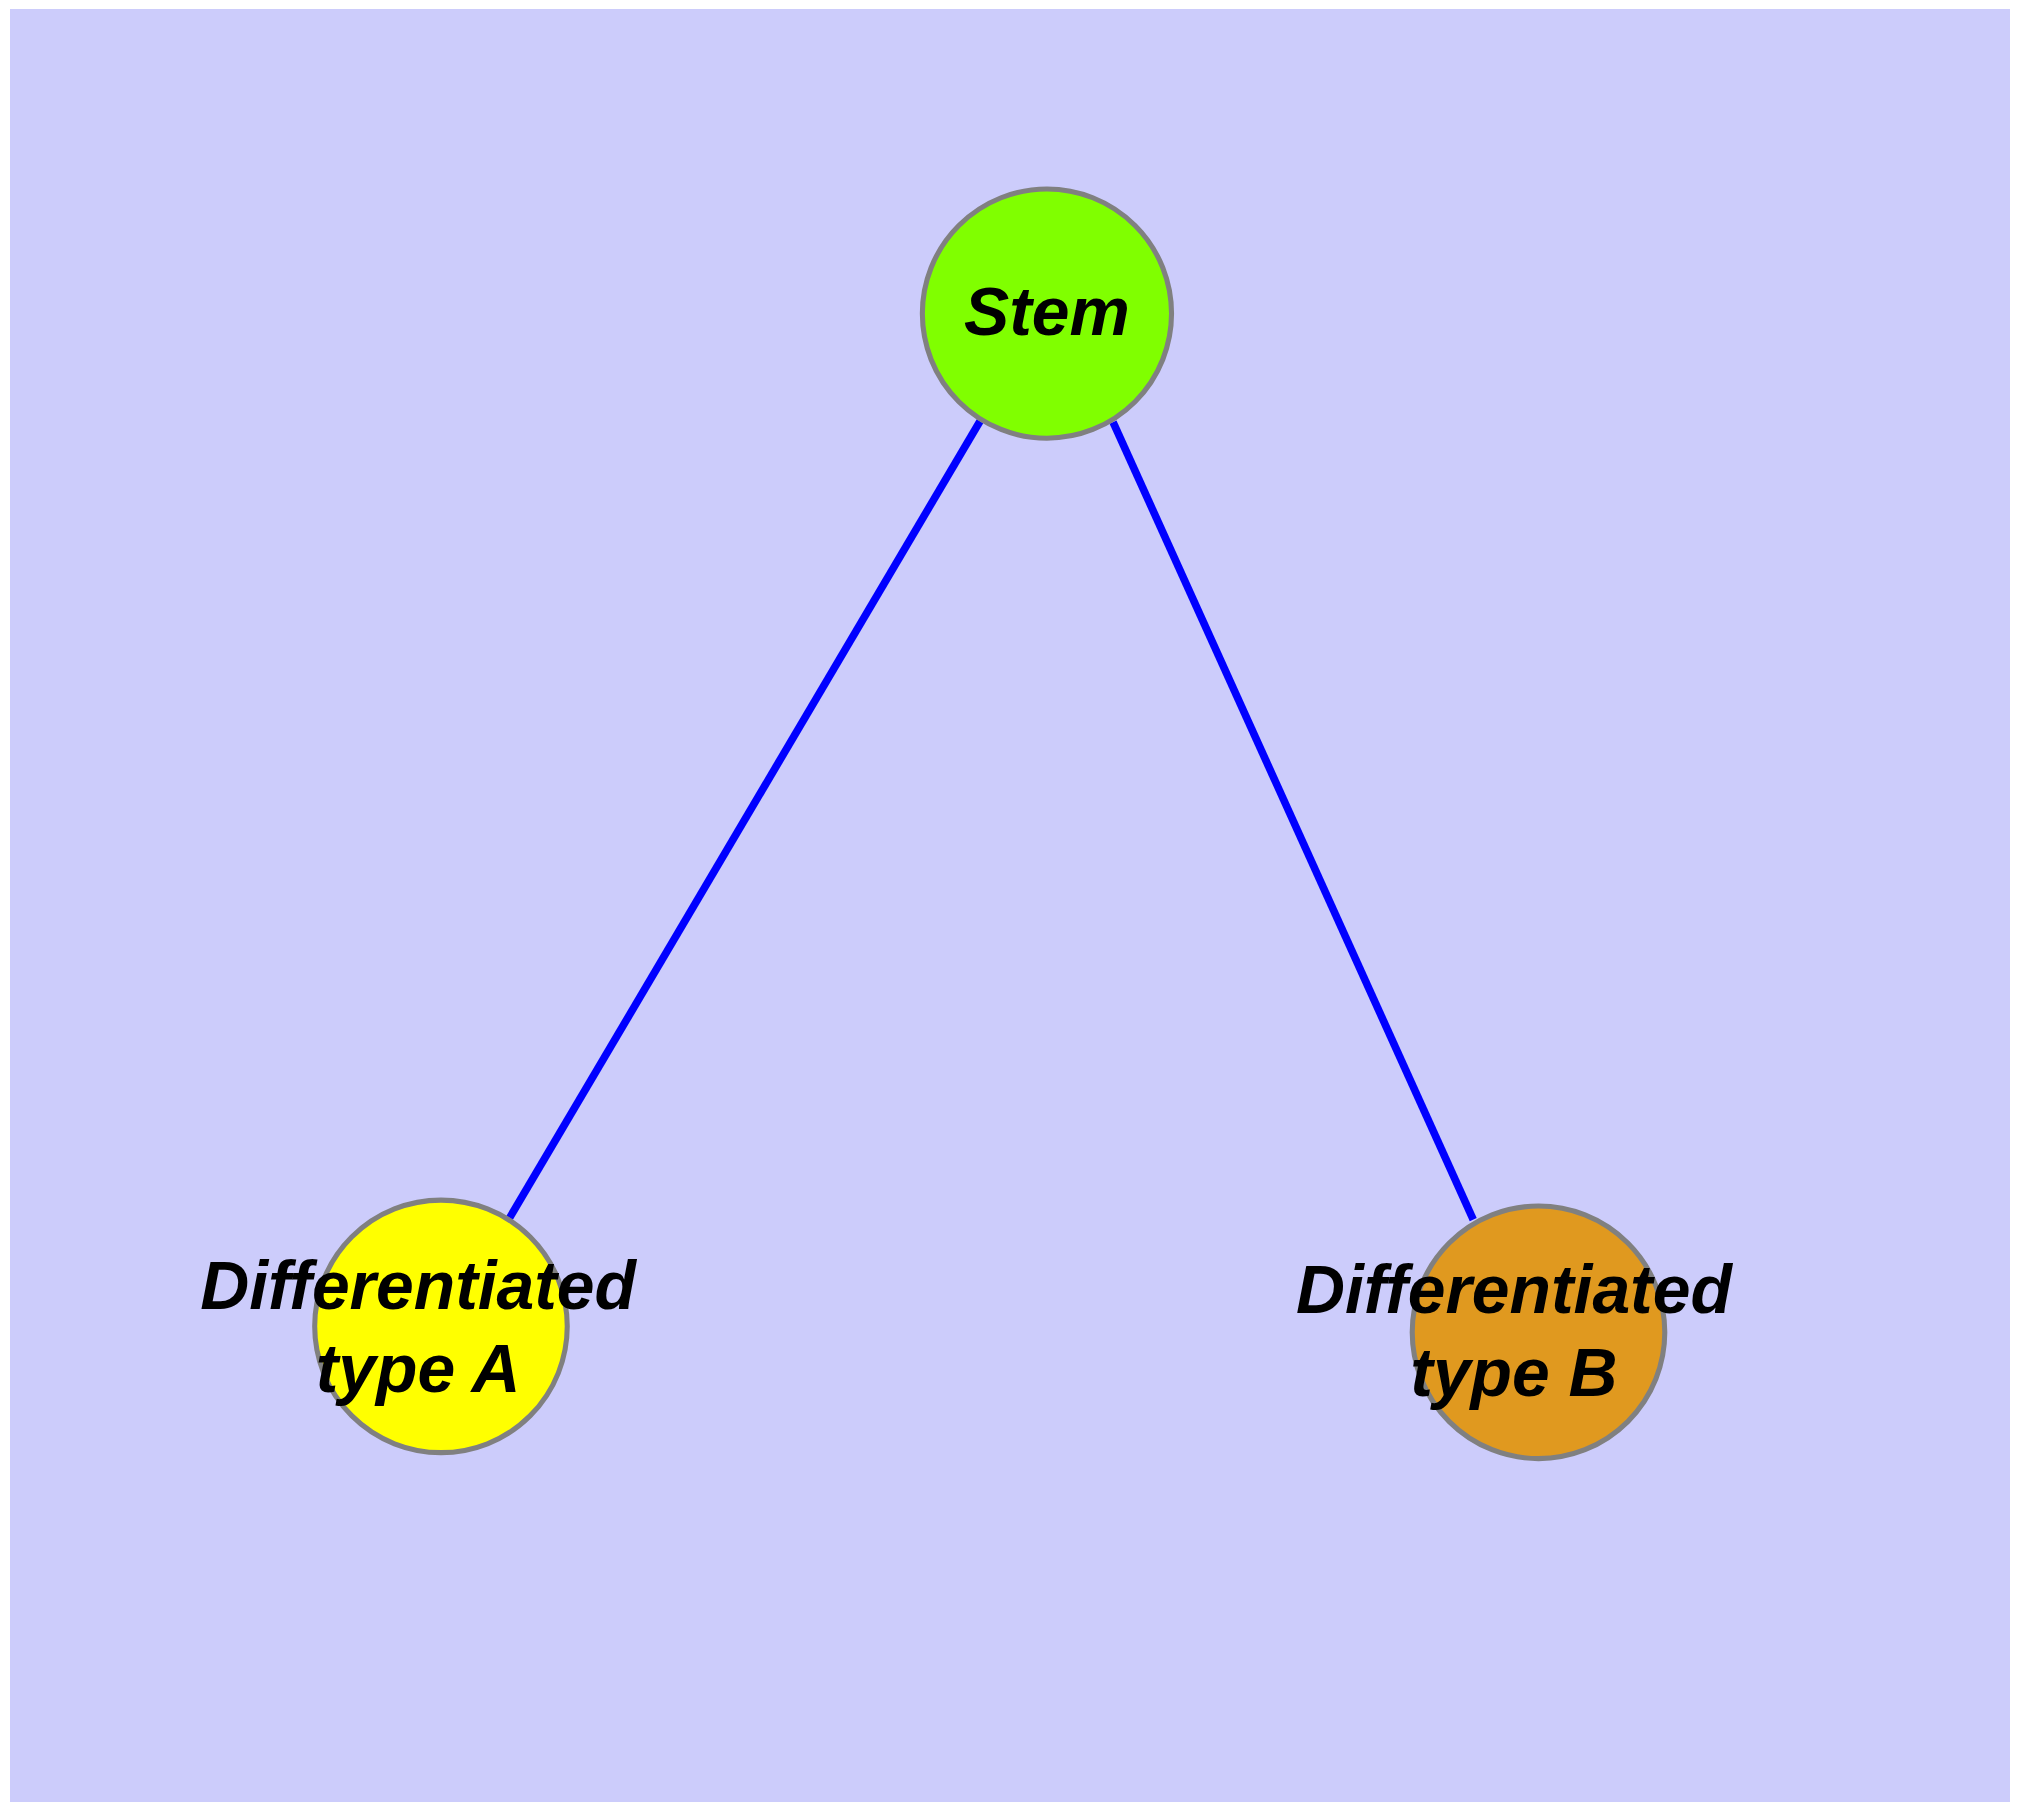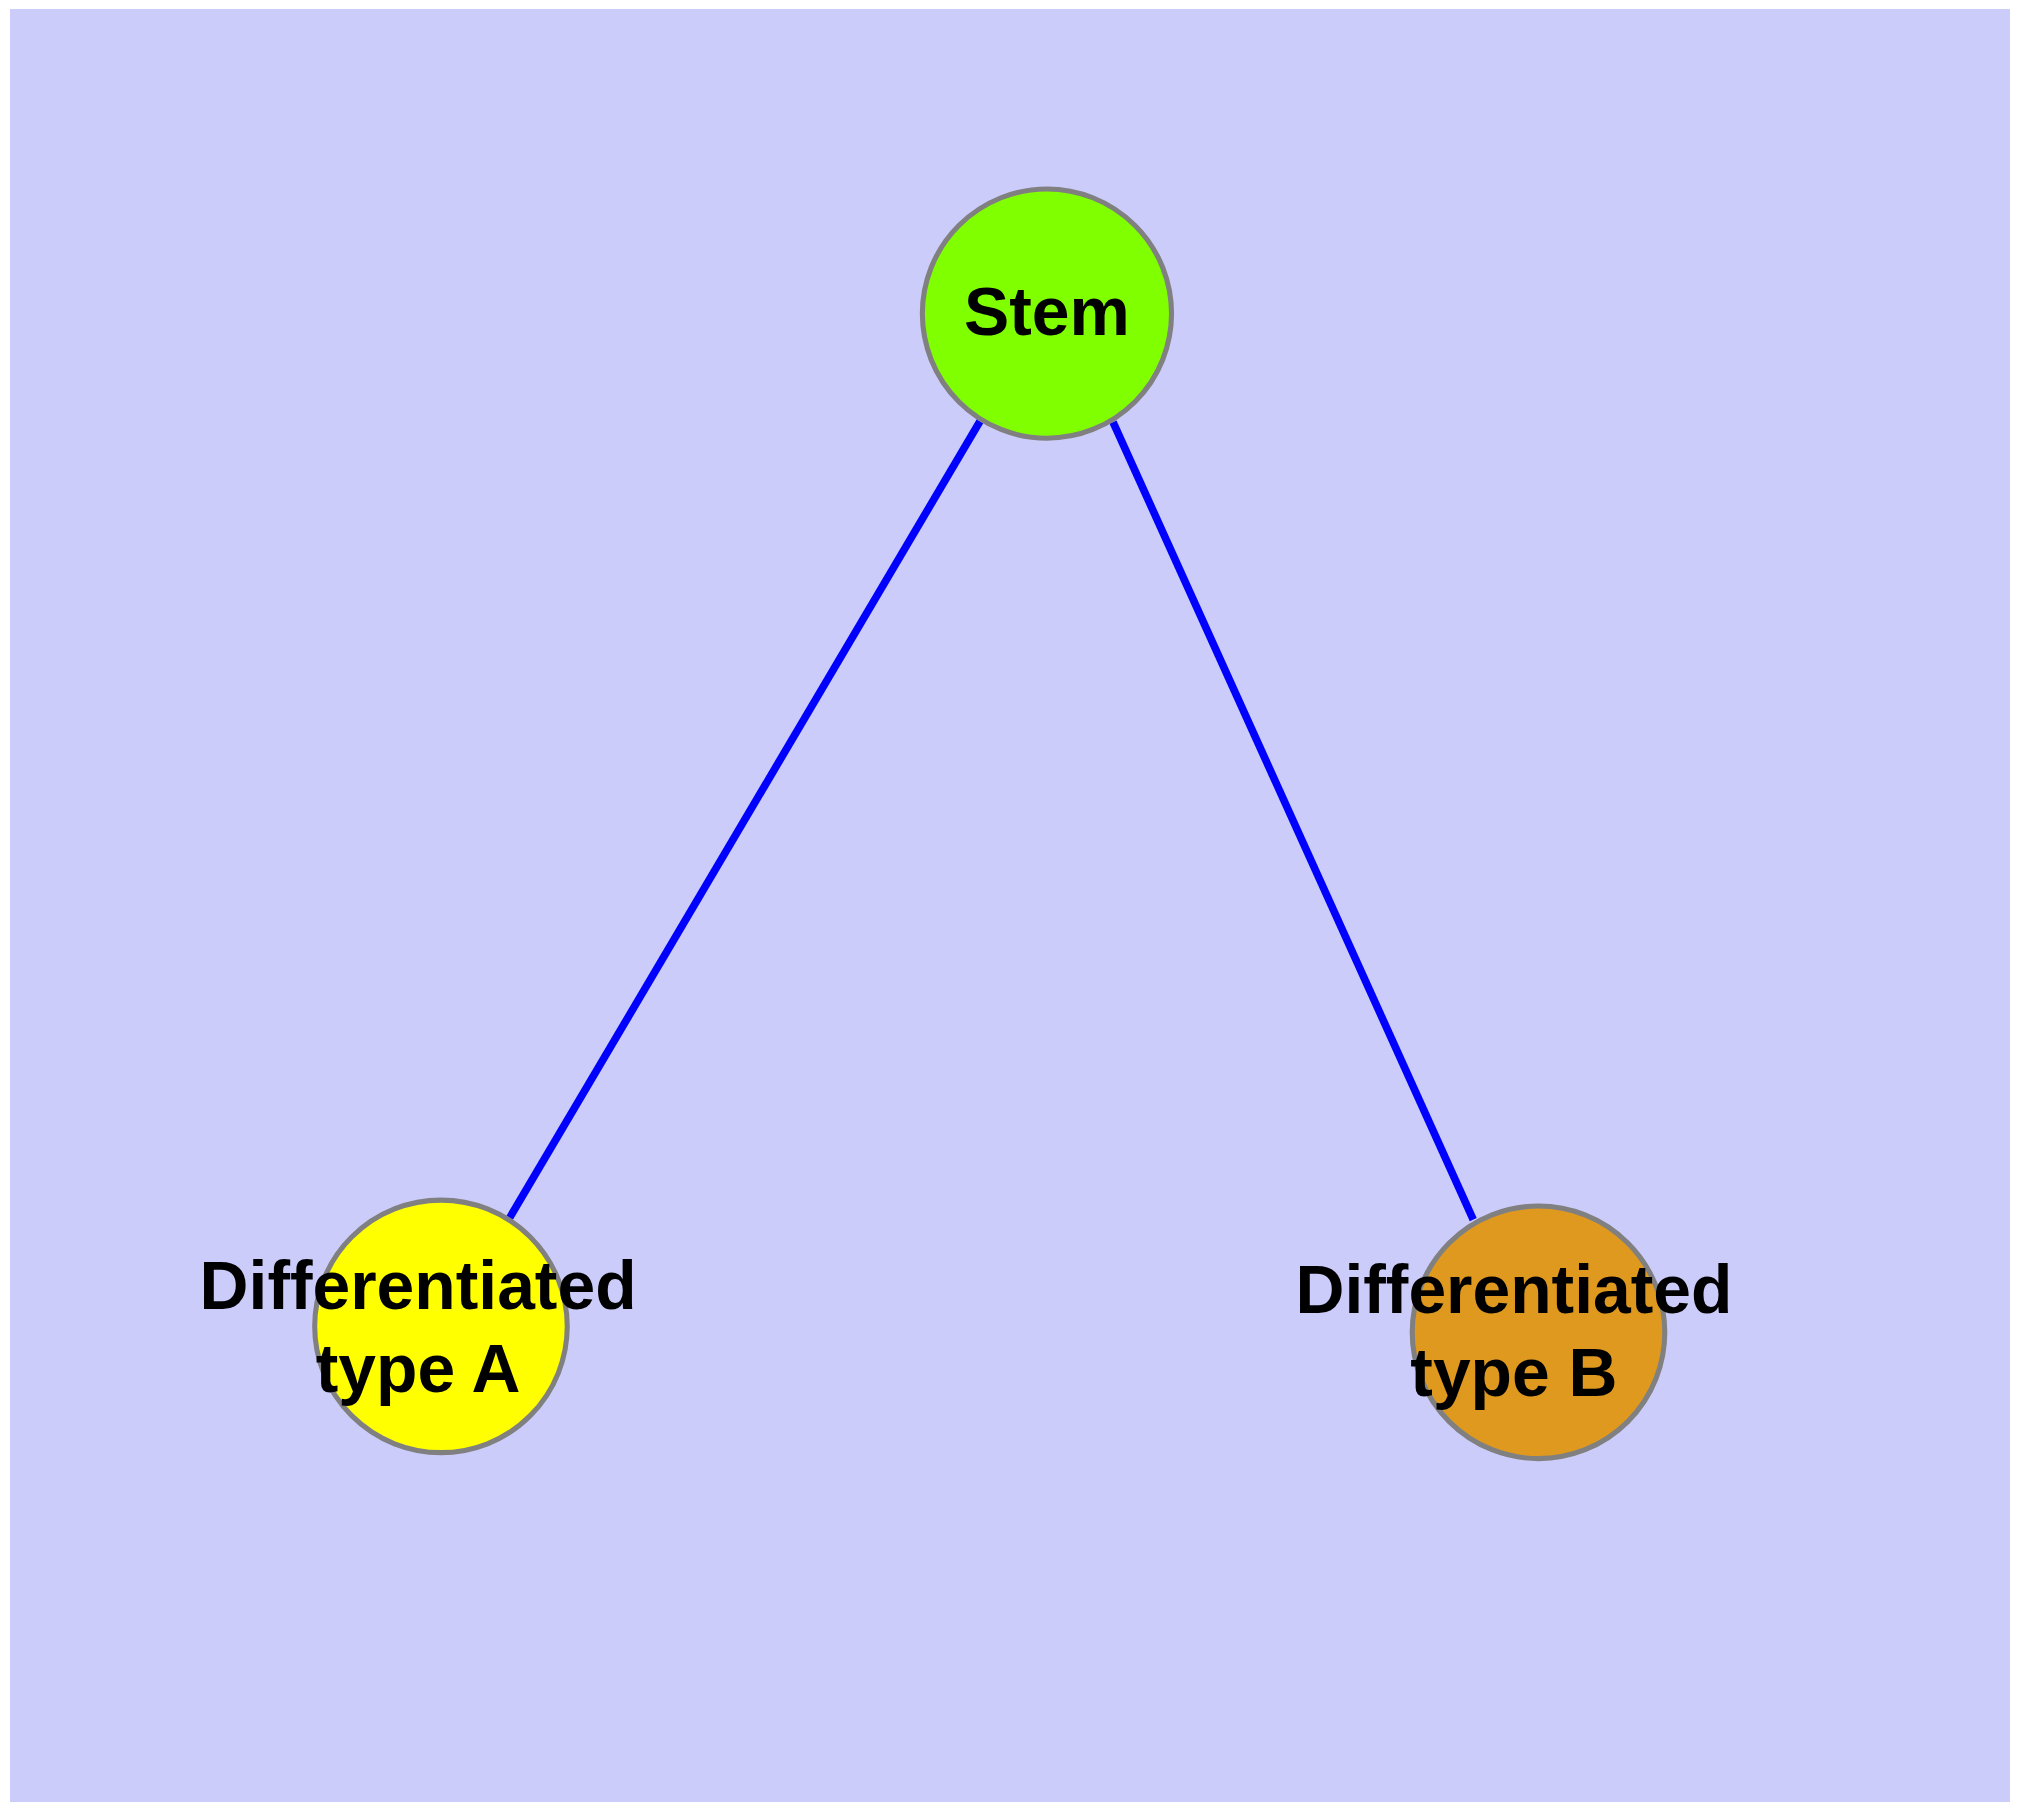--- a/index.html
+++ b/index.html
@@ -7,20 +7,21 @@
     padding: 0;
     background: #ffffff;
   }
   #canvas {
     position: relative;
     width: 2021px;
     height: 1812px;
     background: #ffffff;
     overflow: hidden;
     font-family: "Liberation Sans", sans-serif;
+    font-style: italic;
   }
   #plot-area {
     position: absolute;
     left: 10.2px;
     top: 8.5px;
     width: 2000px;
     height: 1793px;
     background: #ccccfb;
   }
   #graph-svg {

